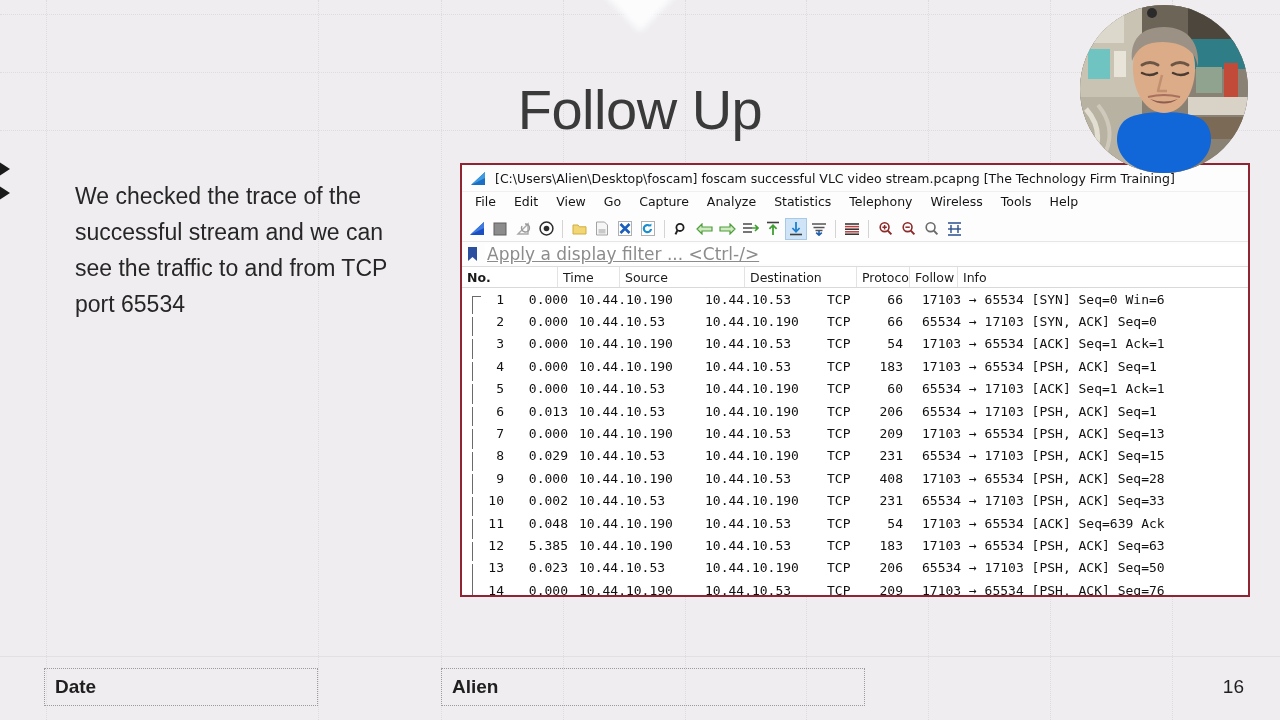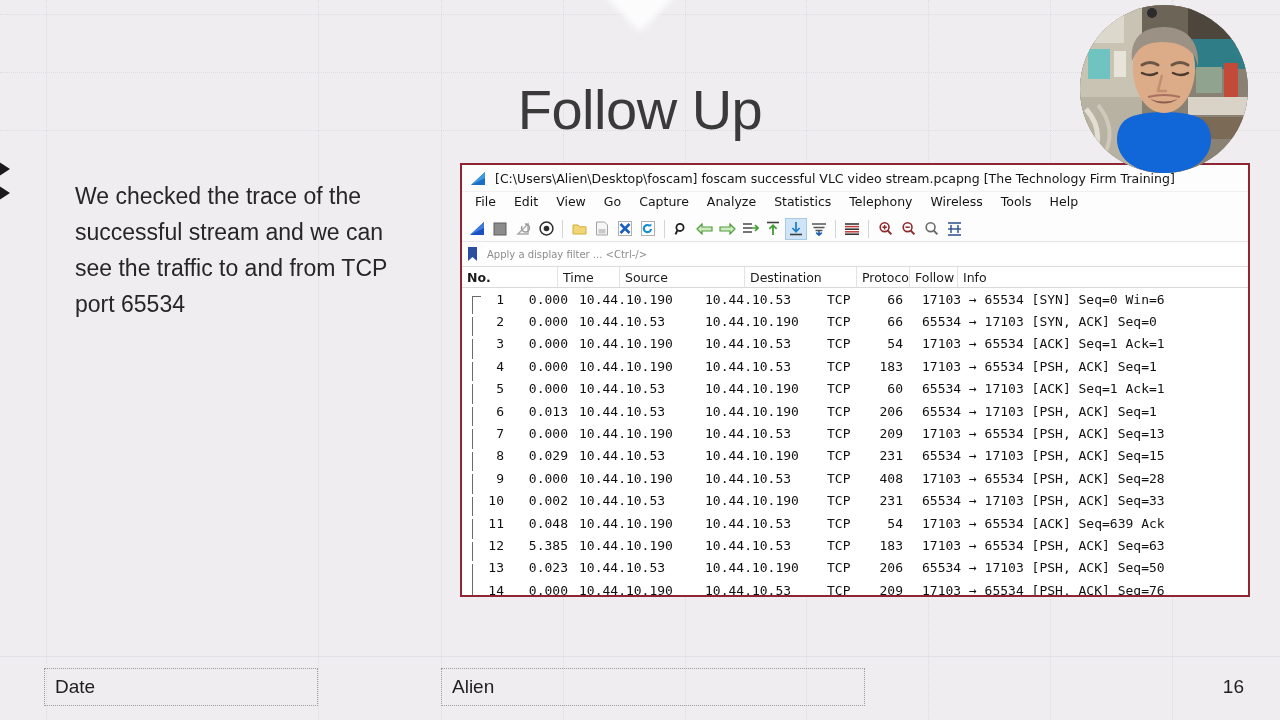--- a/index.html
+++ b/index.html
@@ -167,23 +167,24 @@
     gap: 7px;
     border-bottom: 1px solid #dcdcdc;
   }
   .filter-input {
     flex: 1;
     height: 20px;
     background: #ffffff;
     border: none;
     display: flex;
     align-items: center;
-    font-size: 10px;
+    font-size: 17px;
     color: #8c8c8c;
     padding-left: 2px;
+    text-decoration: underline;
   }
 
   
   .pkt-head {
     display: flex;
     height: 21px;
     align-items: center;
     font-size: 12.5px;
     color: #1a1a1a;
     background: #ffffff;
@@ -262,20 +263,21 @@
   .ph-box {
     position: absolute;
     border: 1px dotted #9b9b9b;
     display: flex;
     align-items: center;
     padding-left: 10px;
     font-size: 19px;
     color: #1f1f1f;
     z-index: 4;
     height: 38px;
+    font-weight: bold;
   }
   .ph-date   { left: 44px;  top: 668px; width: 274px; }
   .ph-footer { left: 441px; top: 668px; width: 424px; }
   .ph-page {
     position: absolute;
     right: 36px; top: 668px;
     height: 38px;
     display: flex; align-items: center;
     font-size: 19px; color: #1f1f1f;
     z-index: 4;

